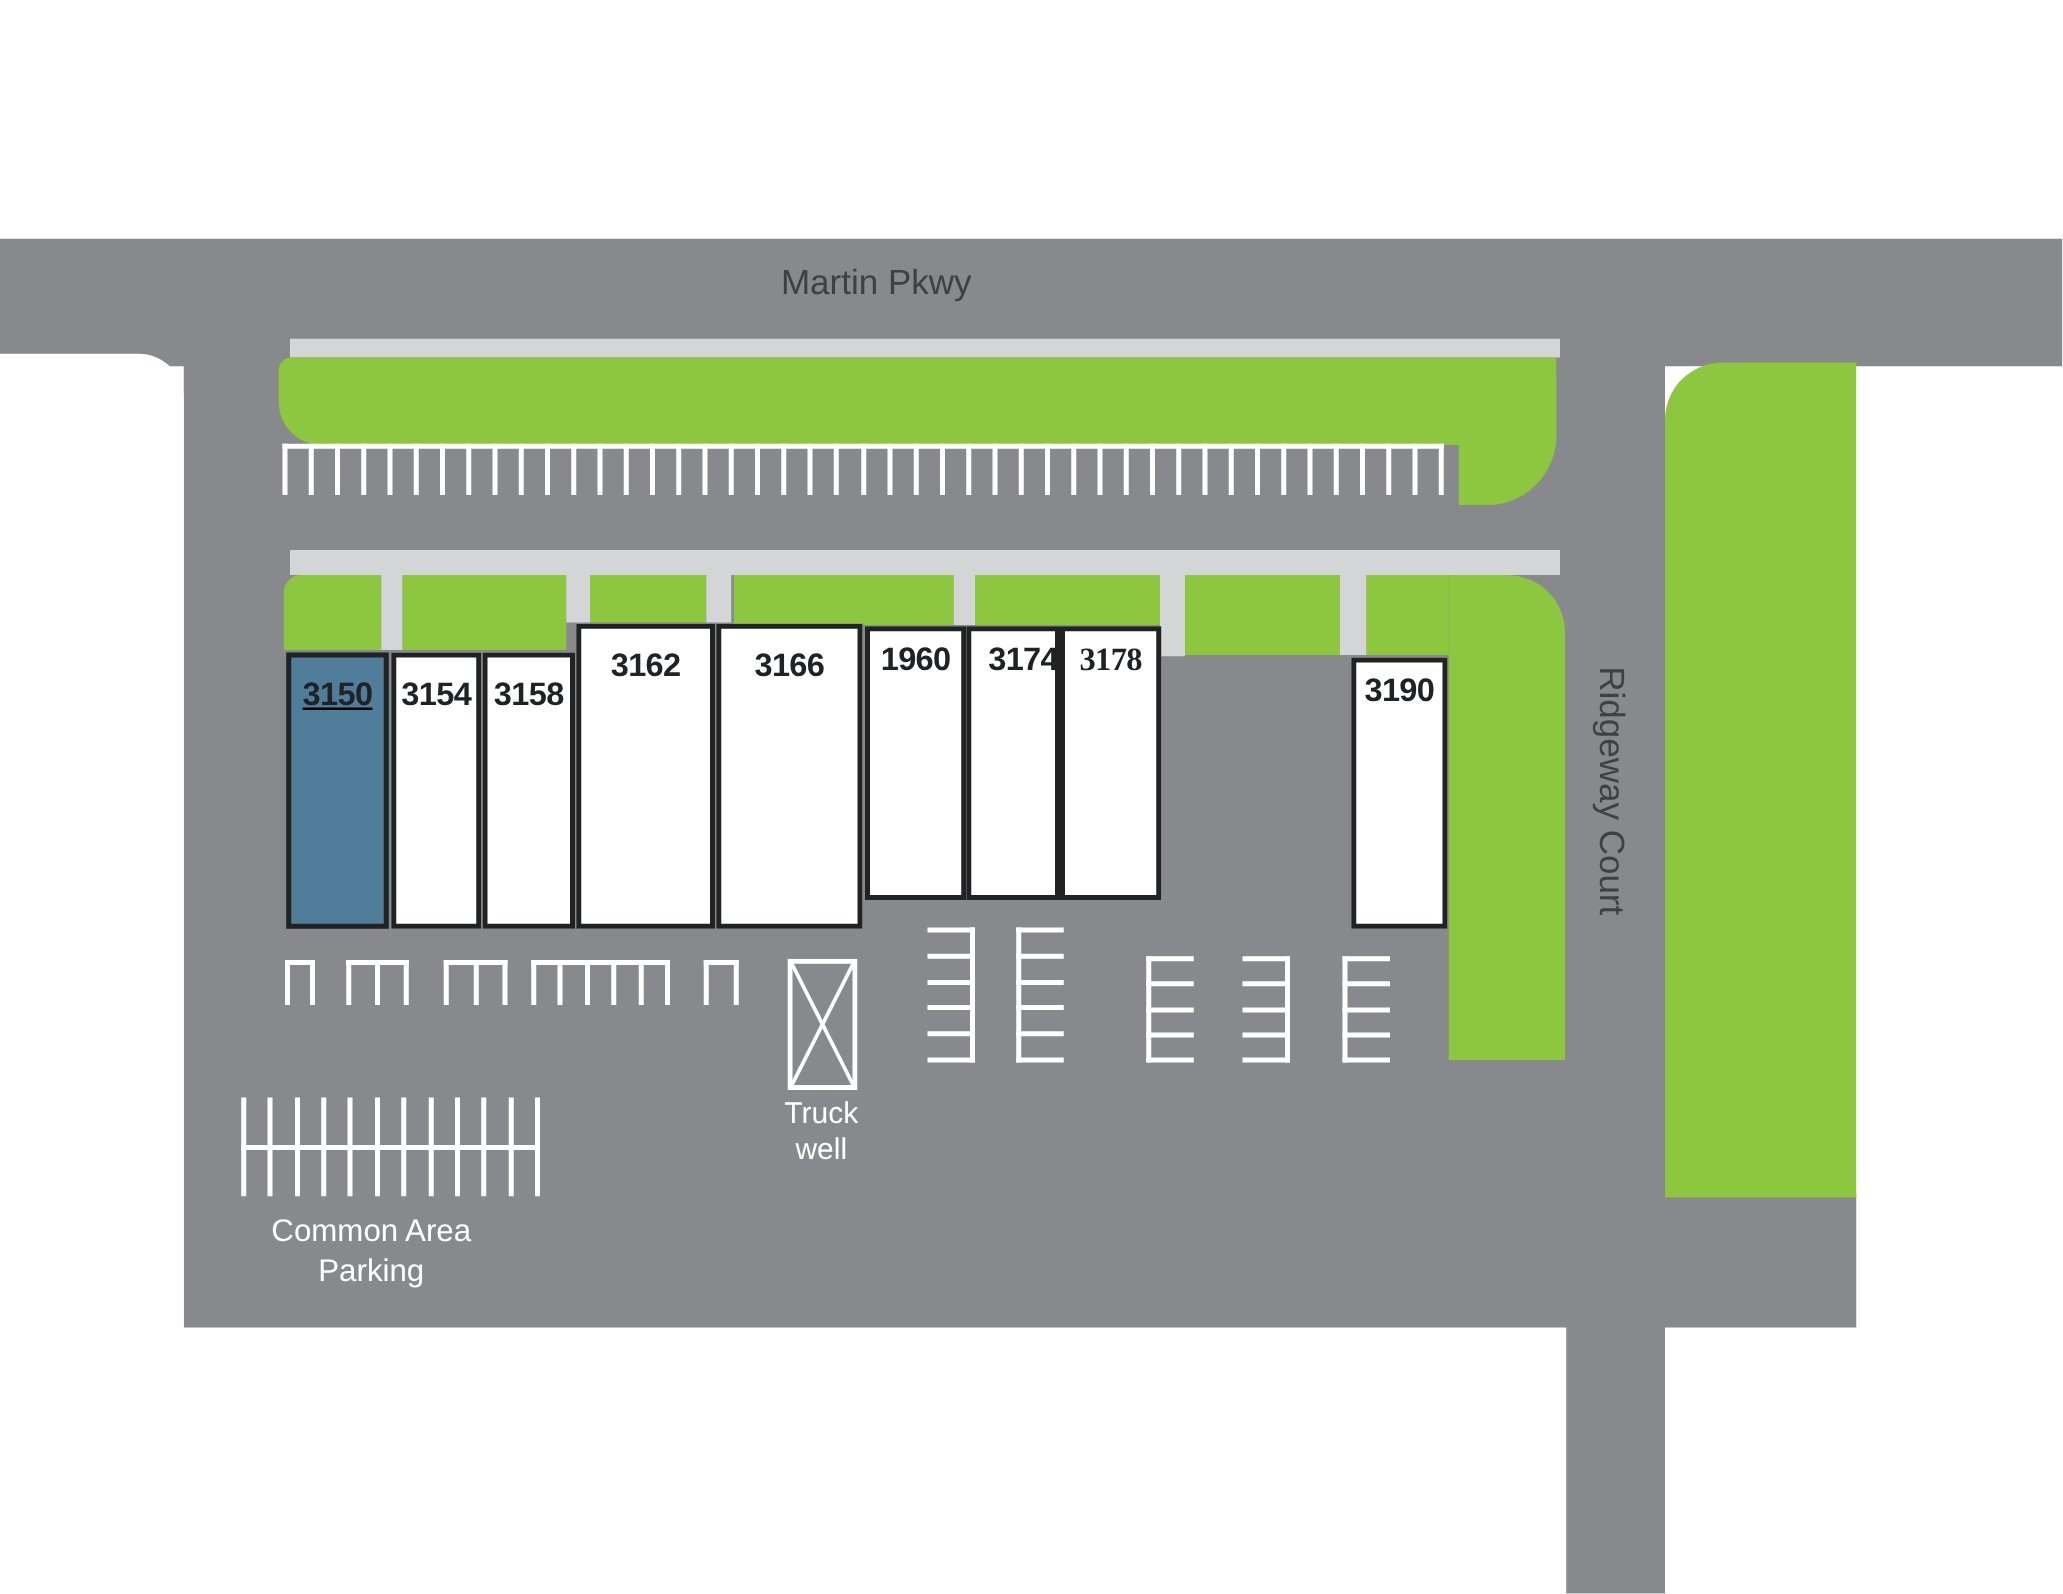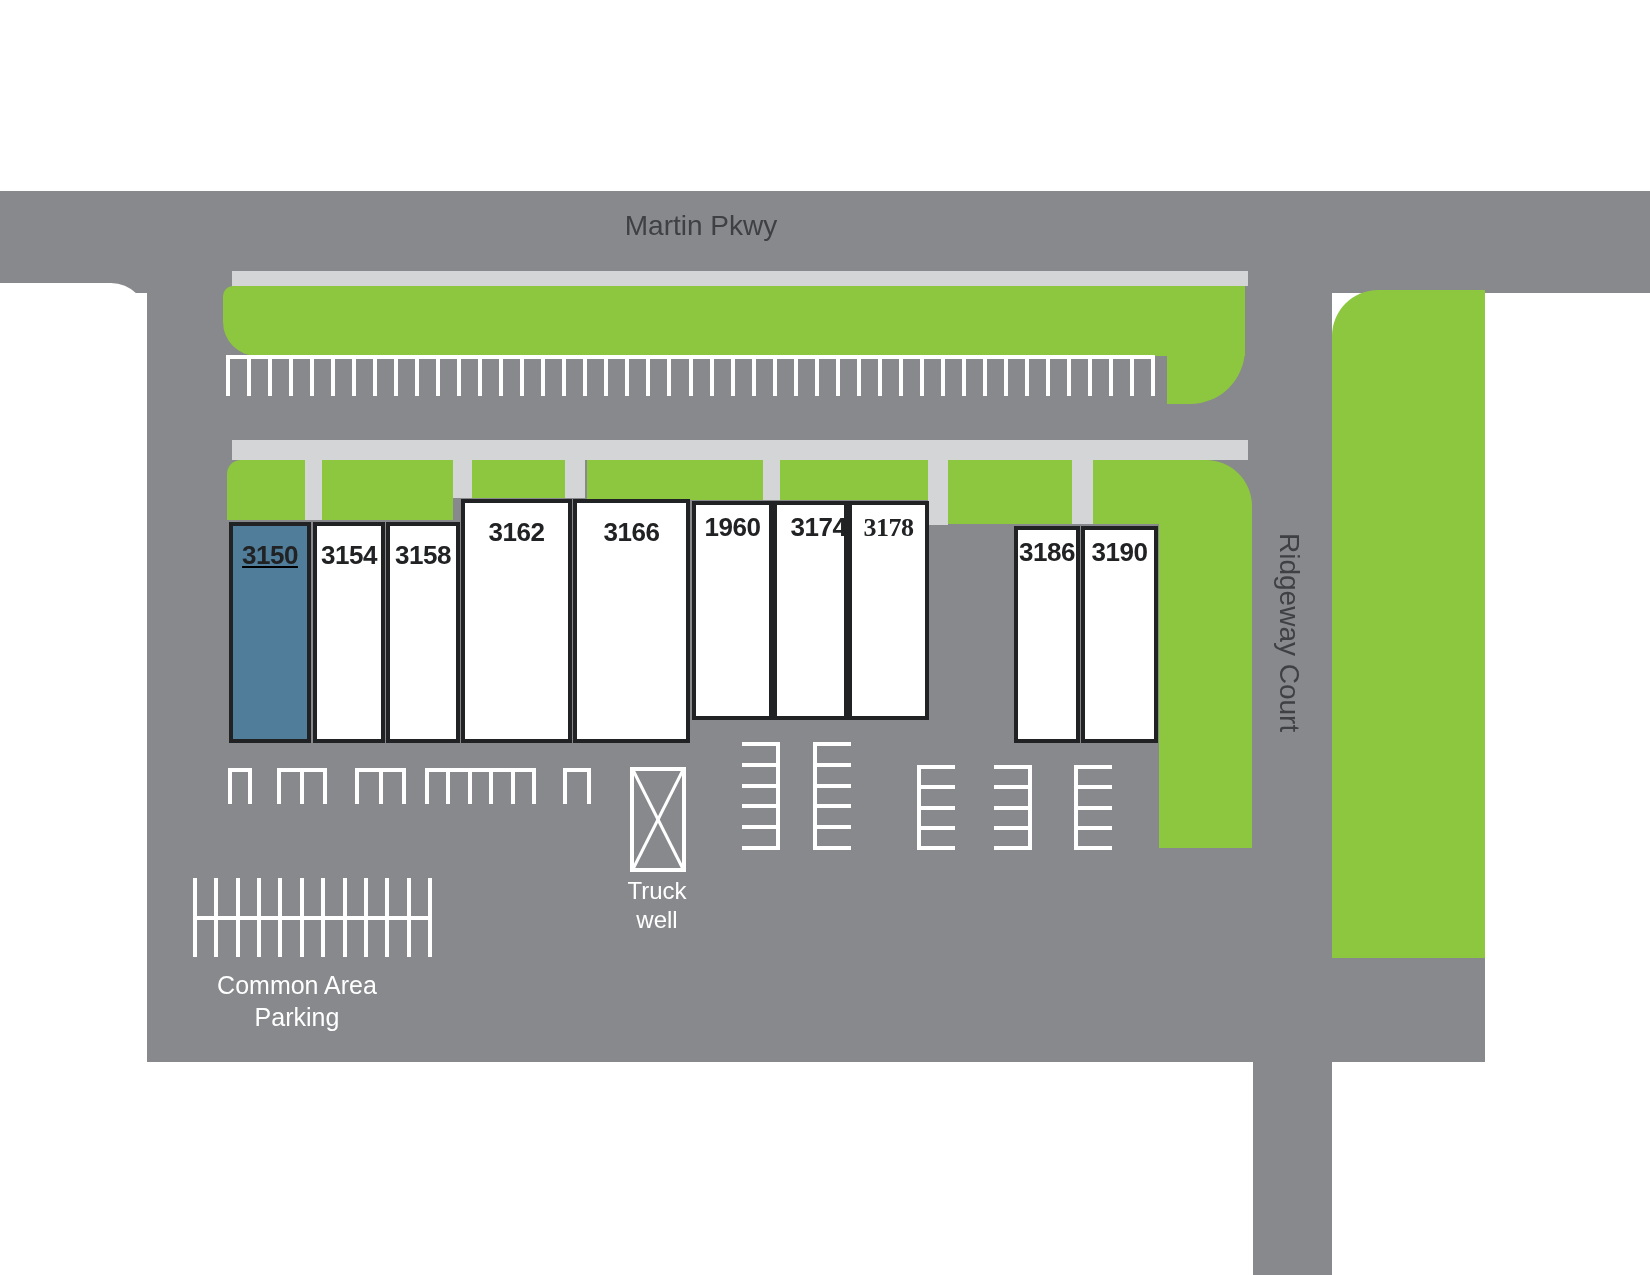--- a/index.html
+++ b/index.html
@@ -228,23 +228,20 @@
       </div>
       <div class="building" style="left: 692px; top: 501px; width: 81px; height: 219px;">
         <span class="num" style="margin-top: 9px;">1960</span>
       </div>
       <div class="building" style="left: 773px; top: 501px; width: 75px; height: 219px;">
         <span class="num" style="margin-top: 9px; margin-left: 16px;">3174</span>
       </div>
       <div class="building" style="left: 848px; top: 501px; width: 81px; height: 219px;">
         <span class="num" style="margin-top: 9px; font-family: Liberation Serif, serif;">3178</span>
       </div>
-      <div class="building" style="left: 1014px; top: 526px; width: 66px; height: 217px;">
-        <span class="num" style="margin-top: 9px;">3186</span>
-      </div>
       <div class="building" style="left: 1081px; top: 526px; width: 77px; height: 217px;">
         <span class="num" style="margin-top: 9px;">3190</span>
       </div>
     </div>
 
   <div class="street-label" style="left:551px;top:211px;width:300px;">Martin Pkwy</div>
 
   <div class="street-label vertical" style="left:1274px;top:533px;height:200px;">Ridgeway Court</div>
 
   <div class="white-label" style="left:577px;top:876px;width:160px;font-size:24px;line-height:29px;">

